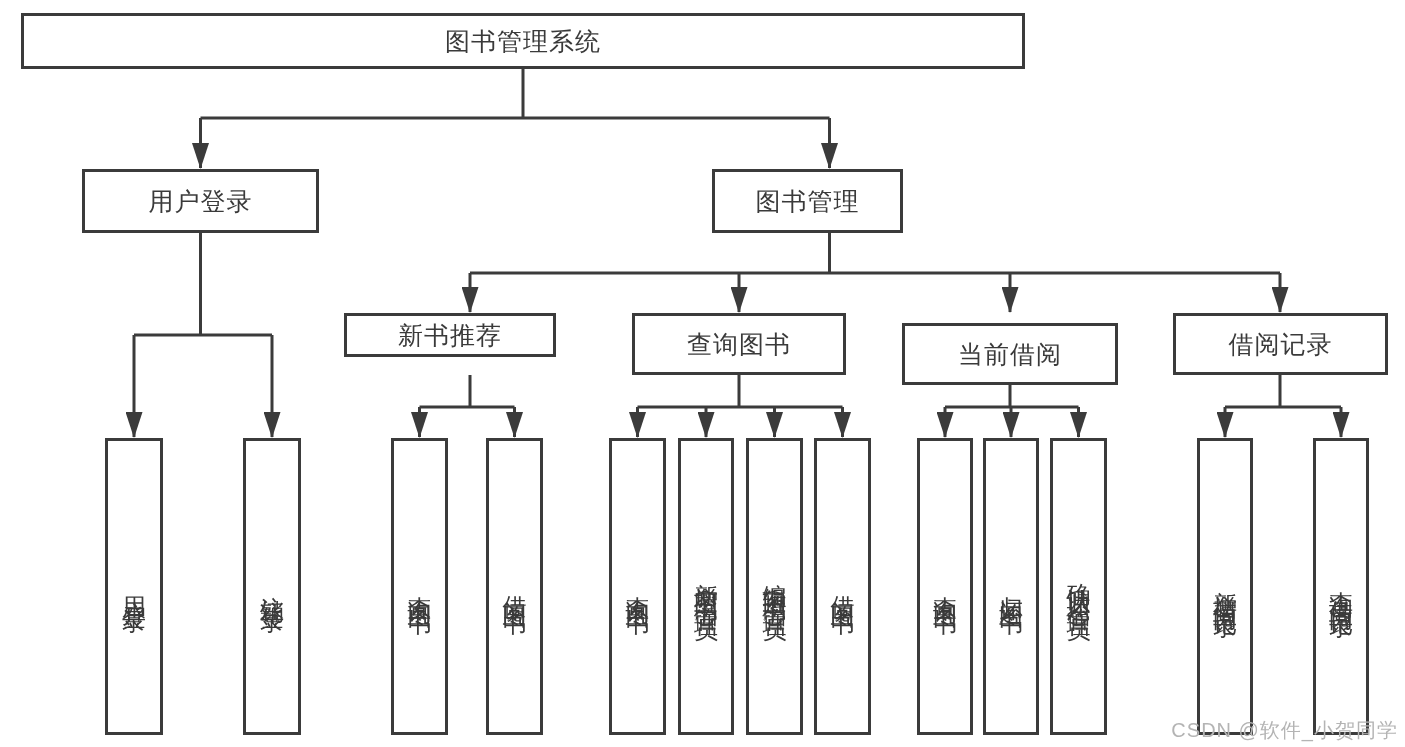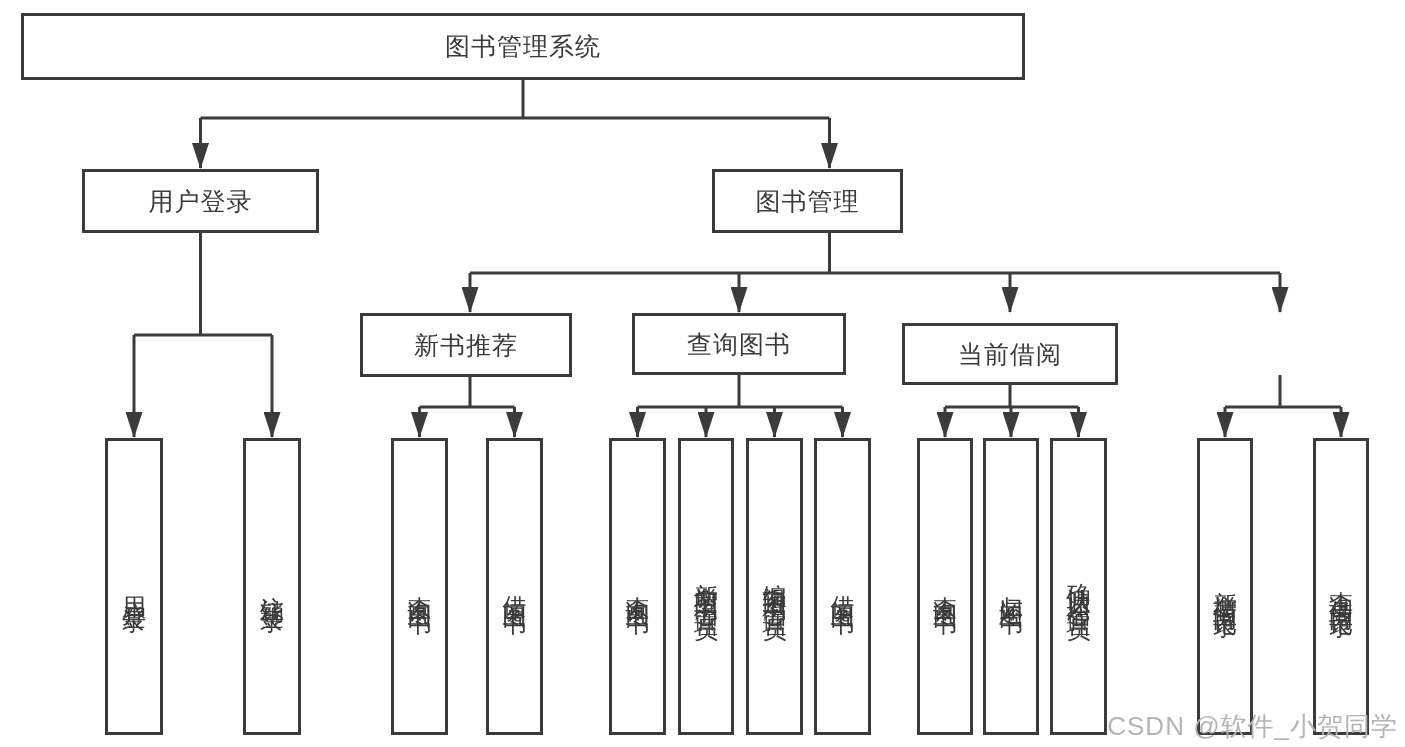--- a/index.html
+++ b/index.html
@@ -48,21 +48,21 @@
     text-orientation: mixed;
     font-size: 24px;
     letter-spacing: 5px;
     line-height: 1;
     white-space: nowrap;
   }
   .watermark {
     position: absolute;
     right: 7px;
     bottom: 3px;
-    font-size: 26px;
+    font-size: 20px;
     letter-spacing: 1px;
     color: var(--watermark);
     z-index: 5;
     white-space: nowrap;
   }
 </style>
 </head>
 <body>
 
 <div class="stage">
@@ -101,39 +101,42 @@
     <path class="wire" d="M1010 375 V407 M945 407 H1078.5"></path>
     <path class="wire" d="M945 407 V437" marker-end="url(#arw)"></path>
     <path class="wire" d="M1011 407 V437" marker-end="url(#arw)"></path>
     <path class="wire" d="M1078.5 407 V437" marker-end="url(#arw)"></path>
 
     <path class="wire" d="M1280 375 V407 M1225 407 H1341"></path>
     <path class="wire" d="M1225 407 V437" marker-end="url(#arw)"></path>
     <path class="wire" d="M1341 407 V437" marker-end="url(#arw)"></path>
   </svg>
 
-  <div class="node hbox" style="left:21px;top:13px;width:1004px;height:67px">
+  <div class="node hbox" style="left:21px;top:13px;width:1004px;height:56px">
     <span>图书管理系统</span>
   </div>
 
   <div class="node hbox" style="left:82px;top:169px;width:237px;height:64px">
     <span>用户登录</span>
   </div>
   <div class="node hbox" style="left:712px;top:169px;width:191px;height:64px">
     <span>图书管理</span>
   </div>
 
-  <div class="node hbox" style="left:360px;top:313px;width:212px;height:64px">
+  <div class="node hbox" style="left:344px;top:313px;width:212px;height:44px">
     <span>新书推荐</span>
   </div>
   <div class="node hbox" style="left:632px;top:313px;width:214px;height:62px">
     <span>查询图书</span>
   </div>
   <div class="node hbox" style="left:902px;top:323px;width:216px;height:62px">
     <span>当前借阅</span>
+  </div>
+  <div class="node hbox" style="left:1173px;top:313px;width:215px;height:62px">
+    <span>借阅记录</span>
   </div>
 
   <div class="node vbox" style="left:105px;top:438px;width:58px;height:297px">
     <span class="vtext">用户登录</span>
   </div>
   <div class="node vbox" style="left:243px;top:438px;width:58px;height:297px">
     <span class="vtext">注销登录</span>
   </div>
 
   <div class="node vbox" style="left:391px;top:438px;width:57px;height:297px">

